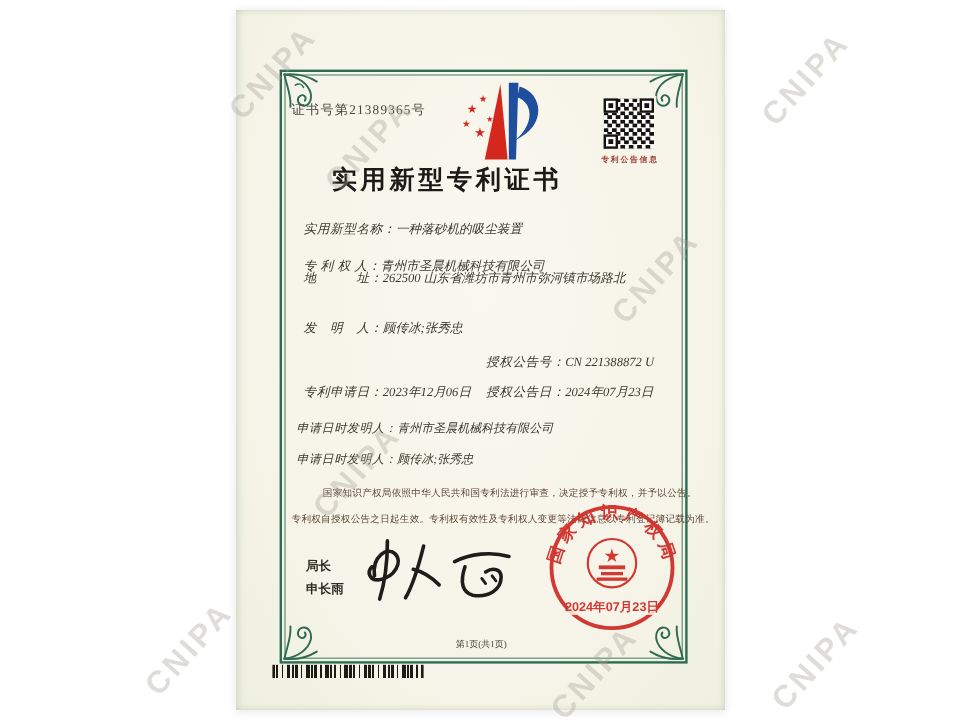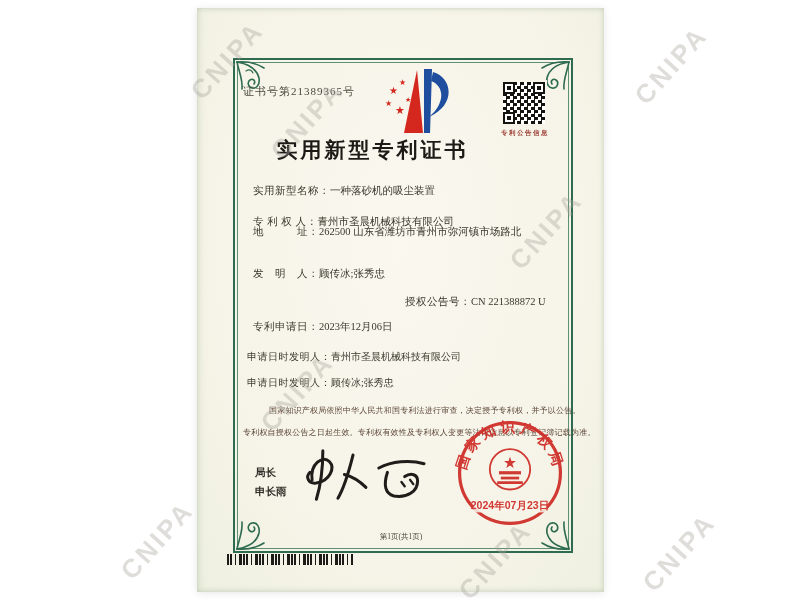--- a/index.html
+++ b/index.html
@@ -45,21 +45,21 @@
   .qr .f { position:absolute; width:12px; height:12px; border:2.5px solid #15140f; background:#fff; }
   .qr .f::after { content:""; position:absolute; inset:2px; background:#15140f; }
   .qr .f1 { left:0; top:0; } .qr .f2 { right:0; top:0; } .qr .f3 { left:0; bottom:0; }
   .qr-caption { position:absolute; left:288px; top:121px; width:80px; text-align:center;
                 font-size:6.5px; letter-spacing:1.5px; color:#9c3a30; font-weight:bold; }
 
   .title { position:absolute; left:36px; top:128px; width:279px; text-align:center;
            font-size:21px; font-weight:bold; letter-spacing:3px; color:#1c1a16; }
 
   
-  .row { position:absolute; left:56px; font-size:10.5px; color:#3b372d; white-space:nowrap; }
+  .row { position:absolute; left:56px; font-size:10.5px; color:#3b372d; white-space:nowrap;font-style:italic; }
   .row .lab { letter-spacing:.5px; }
   .r0 { top:176px; } .r1 { top:207px; } .r2 { top:217px; } .r3 { top:259px; }
   .r4 { top:287px; } .r5 { top:287px; left:208px; }
   .r6 { top:312px; } .r7 { top:312px; left:208px; }
   .r8 { top:342px; left:50px; font-size:10px; }
   .r9 { top:368px; left:50px; font-size:10px; }
 
   
   .statement { position:absolute; left:46px; top:392px; width:332px;
                font-size:8px; line-height:22px; color:#5d4638; letter-spacing:.2px; }
@@ -154,20 +154,21 @@
       <div class="qr-caption">专利公告信息</div>
 
       <div class="title">实用新型专利证书</div>
 
       <div class="row r0"><span class="lab">实用新型名称：</span><span class="val">一种落砂机的吸尘装置</span></div>
       <div class="row r1"><span class="lab">专 利 权 人：</span><span class="val">青州市圣晨机械科技有限公司</span></div>
       <div class="row r2"><span class="lab">地　　　址：</span><span class="val">262500 山东省潍坊市青州市弥河镇市场路北</span></div>
       <div class="row r3"><span class="lab">发　明　人：</span><span class="val">顾传冰;张秀忠</span></div>
       <div class="row r5"><span class="lab">授权公告号：</span><span class="val">CN 221388872 U</span></div>
       <div class="row r6"><span class="lab">专利申请日：</span><span class="val">2023年12月06日</span></div>
+      <div class="row r7"><span class="lab">授权公告日：</span><span class="val">2024年07月23日</span></div>
       <div class="row r8"><span class="lab">申请日时发明人：</span><span class="val">青州市圣晨机械科技有限公司</span></div>
       <div class="row r9"><span class="lab">申请日时发明人：</span><span class="val">顾传冰;张秀忠</span></div>
 
       <div class="statement">
         <div class="l1">国家知识产权局依照中华人民共和国专利法进行审查，决定授予专利权，并予以公告。</div>
         <div class="l2">专利权自授权公告之日起生效。专利权有效性及专利权人变更等法律信息以专利登记簿记载为准。</div>
       </div>
 
       <div class="signer">
         <div>局长</div>

